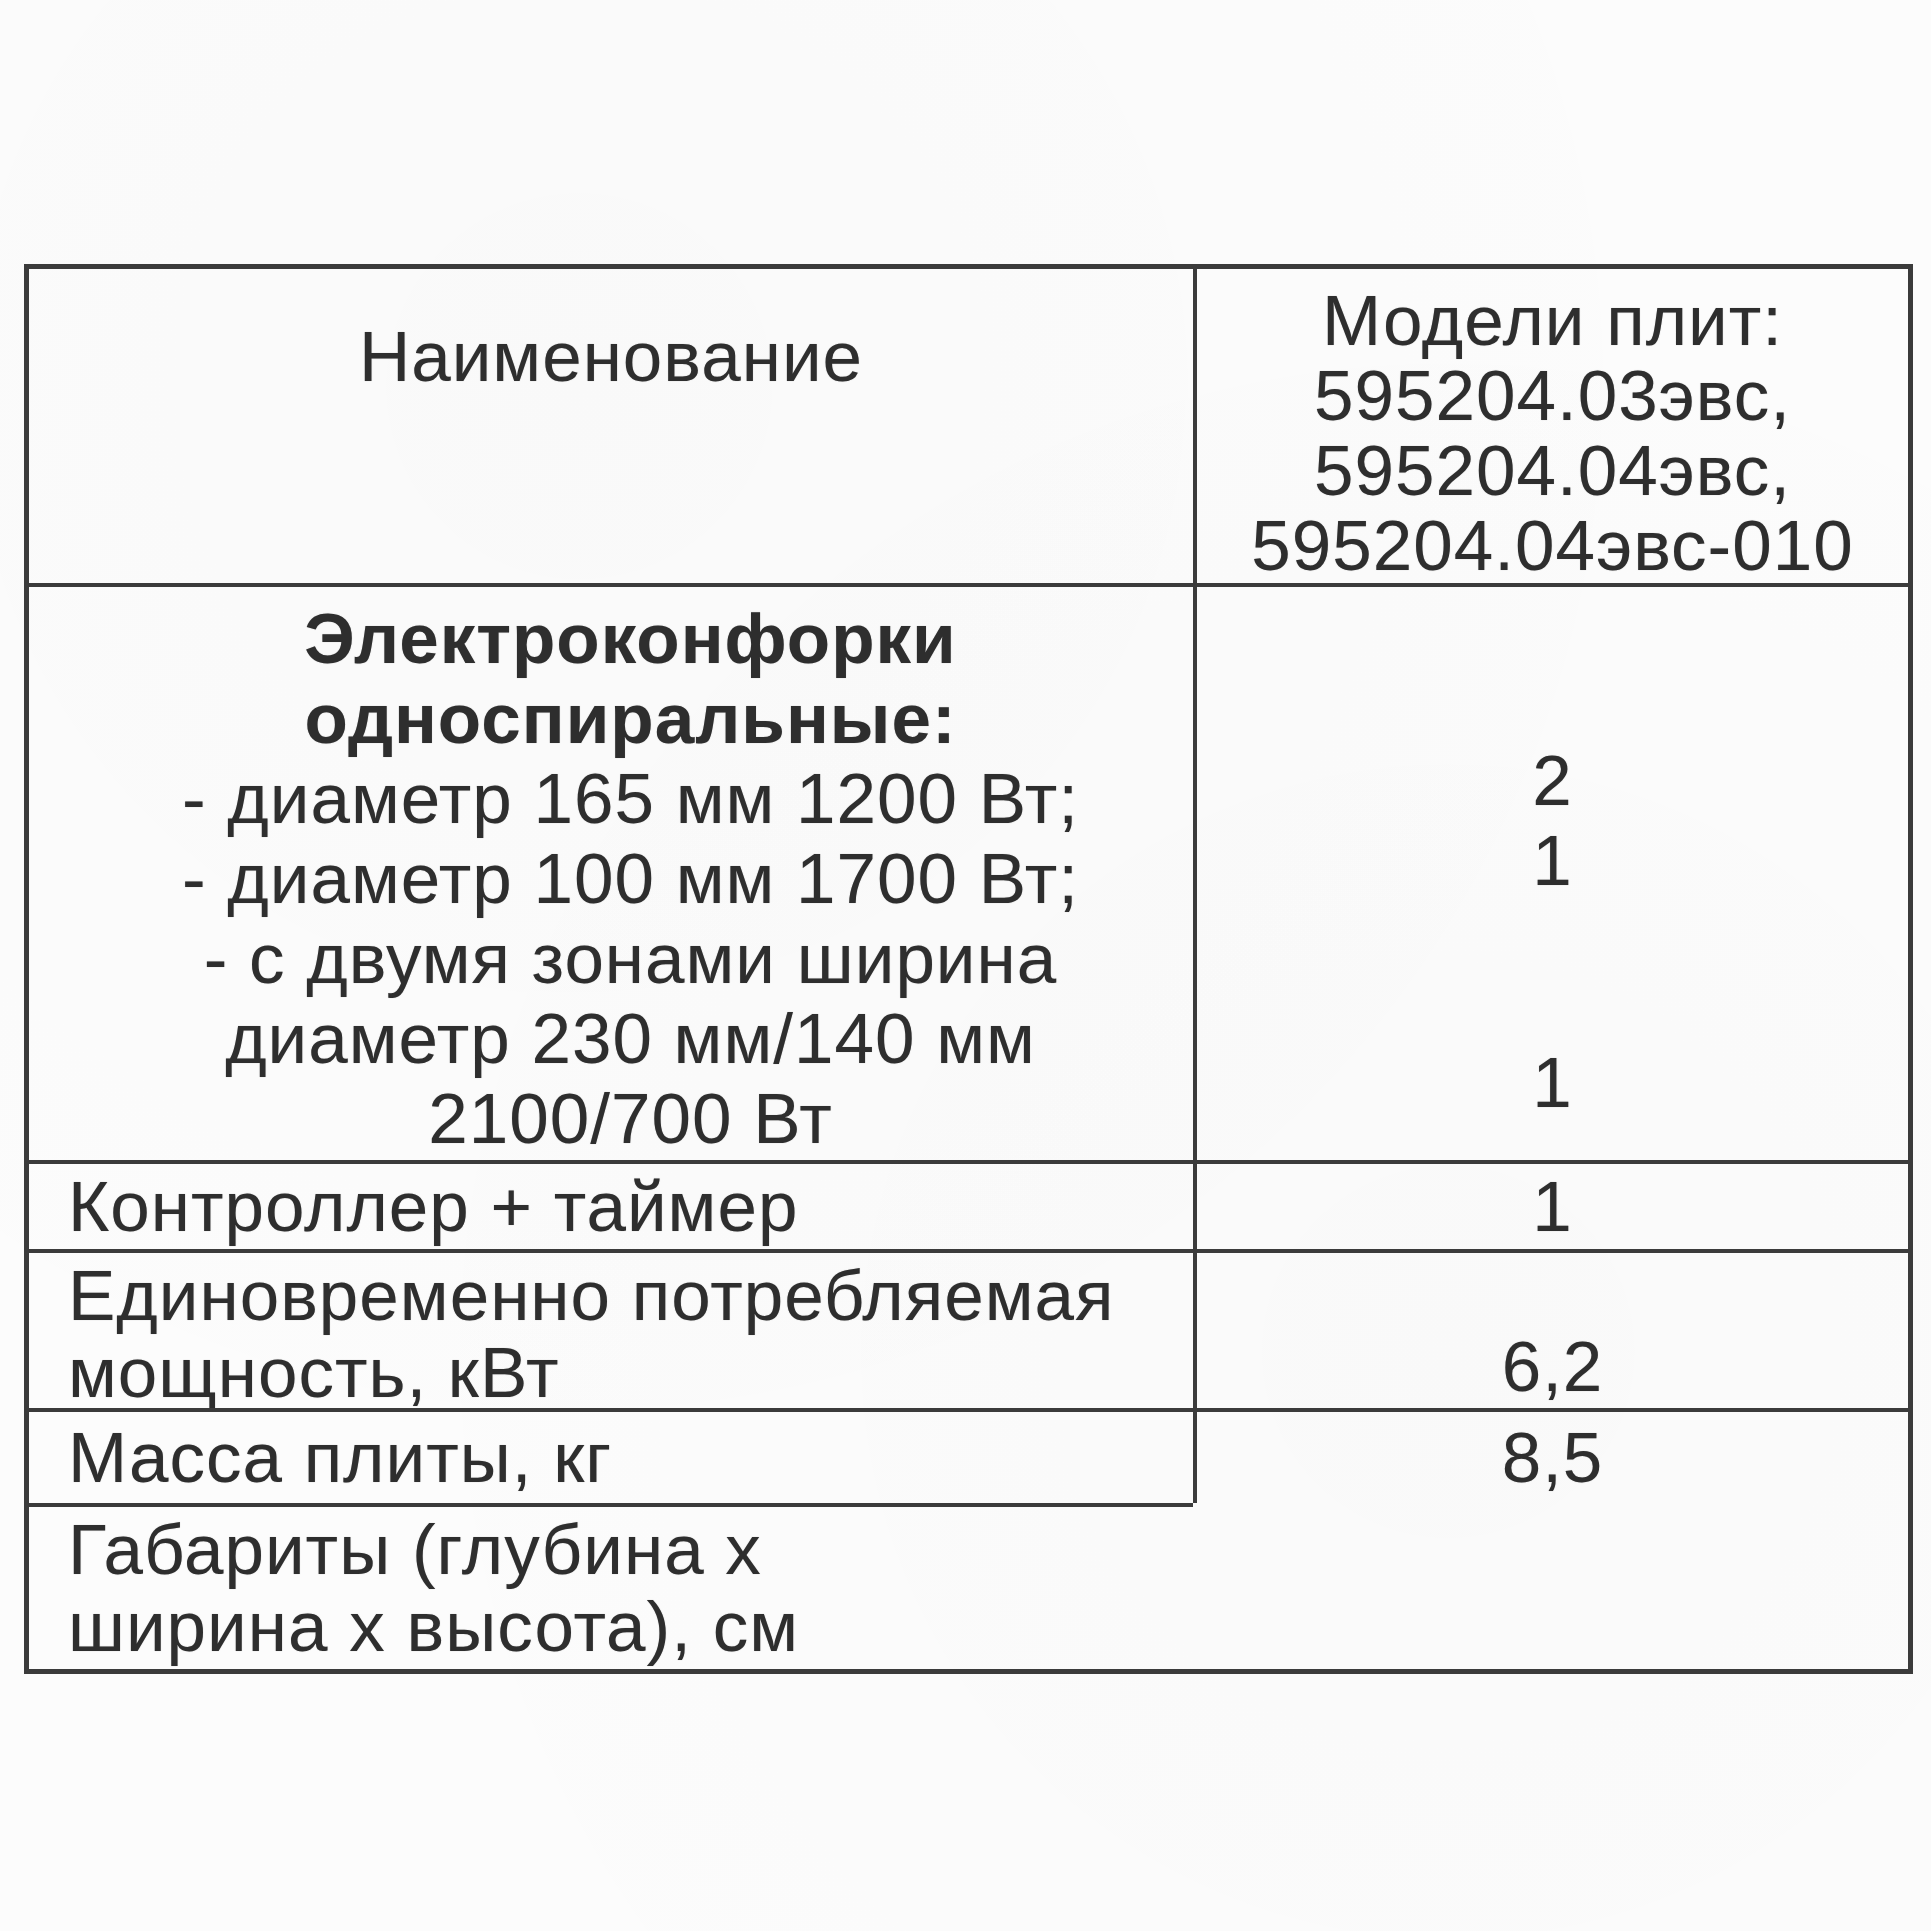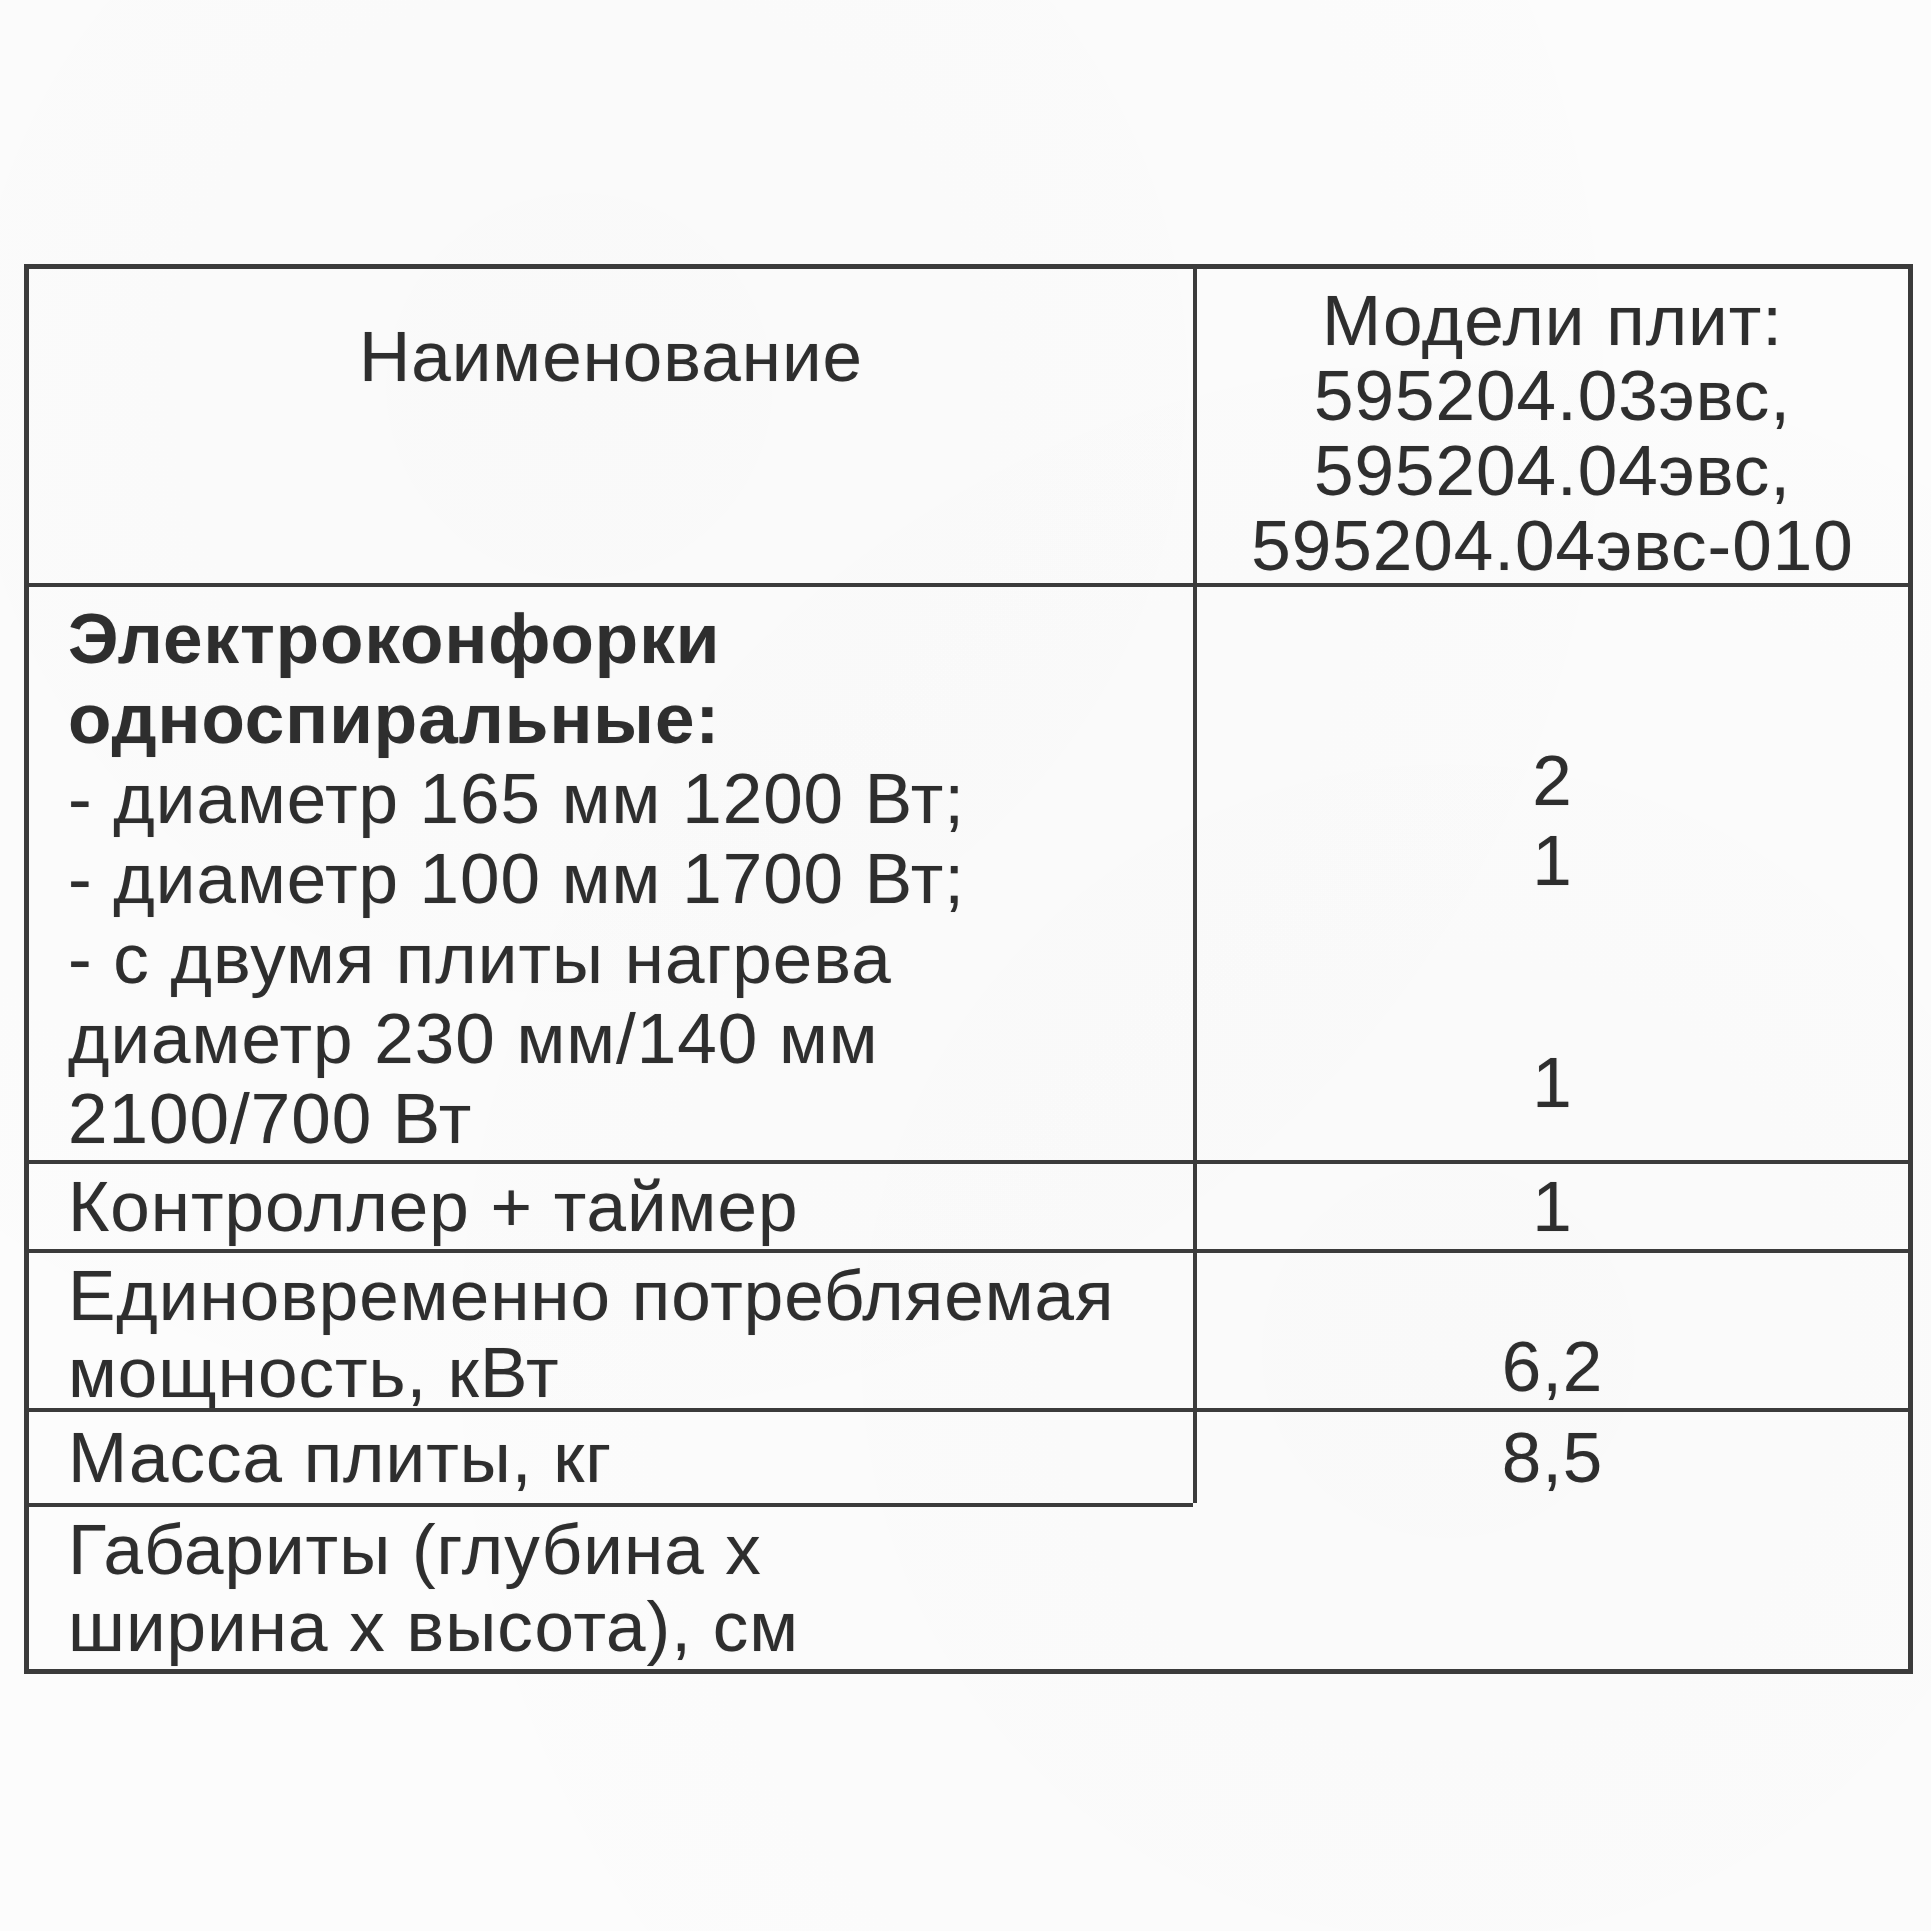--- a/index.html
+++ b/index.html
@@ -57,21 +57,21 @@
   .hdr-right {
     padding-top: 13.5px;
     line-height: 75px;
     text-align: center;
   }
 
   
   .big-left {
     padding: 11.6px 0 0 39px;
   }
-  .big-left .ln { white-space: nowrap; }
+  .big-left .ln { white-space: nowrap; text-align: center; }
   .big-right {
     padding-top: 11.6px;
     text-align: center;
   }
   .bold { font-weight: 700; }
 
   
   .vcenter {
     display: flex;
     flex-direction: column;
@@ -107,21 +107,21 @@
       <div class="ln">595204.03эвс,</div>
       <div class="ln">595204.04эвс,</div>
       <div class="ln">595204.04эвс-010</div>
     </div>
 
     <div class="cell tborder big-left">
       <div class="ln bold">Электроконфорки</div>
       <div class="ln bold">односпиральные:</div>
       <div class="ln">- диаметр 165 мм 1200 Вт;</div>
       <div class="ln">- диаметр 100 мм 1700 Вт;</div>
-      <div class="ln">- с двумя плиты нагрева</div>
+      <div class="ln">- с двумя зонами ширина</div>
       <div class="ln">диаметр 230 мм/140 мм</div>
       <div class="ln">2100/700 Вт</div>
     </div>
     <div class="cell tborder rborder big-right">
       <div class="ln"></div>
       <div class="ln"></div>
       <div class="ln">2</div>
       <div class="ln">1</div>
       <div class="ln"></div>
       <div class="ln"></div>

